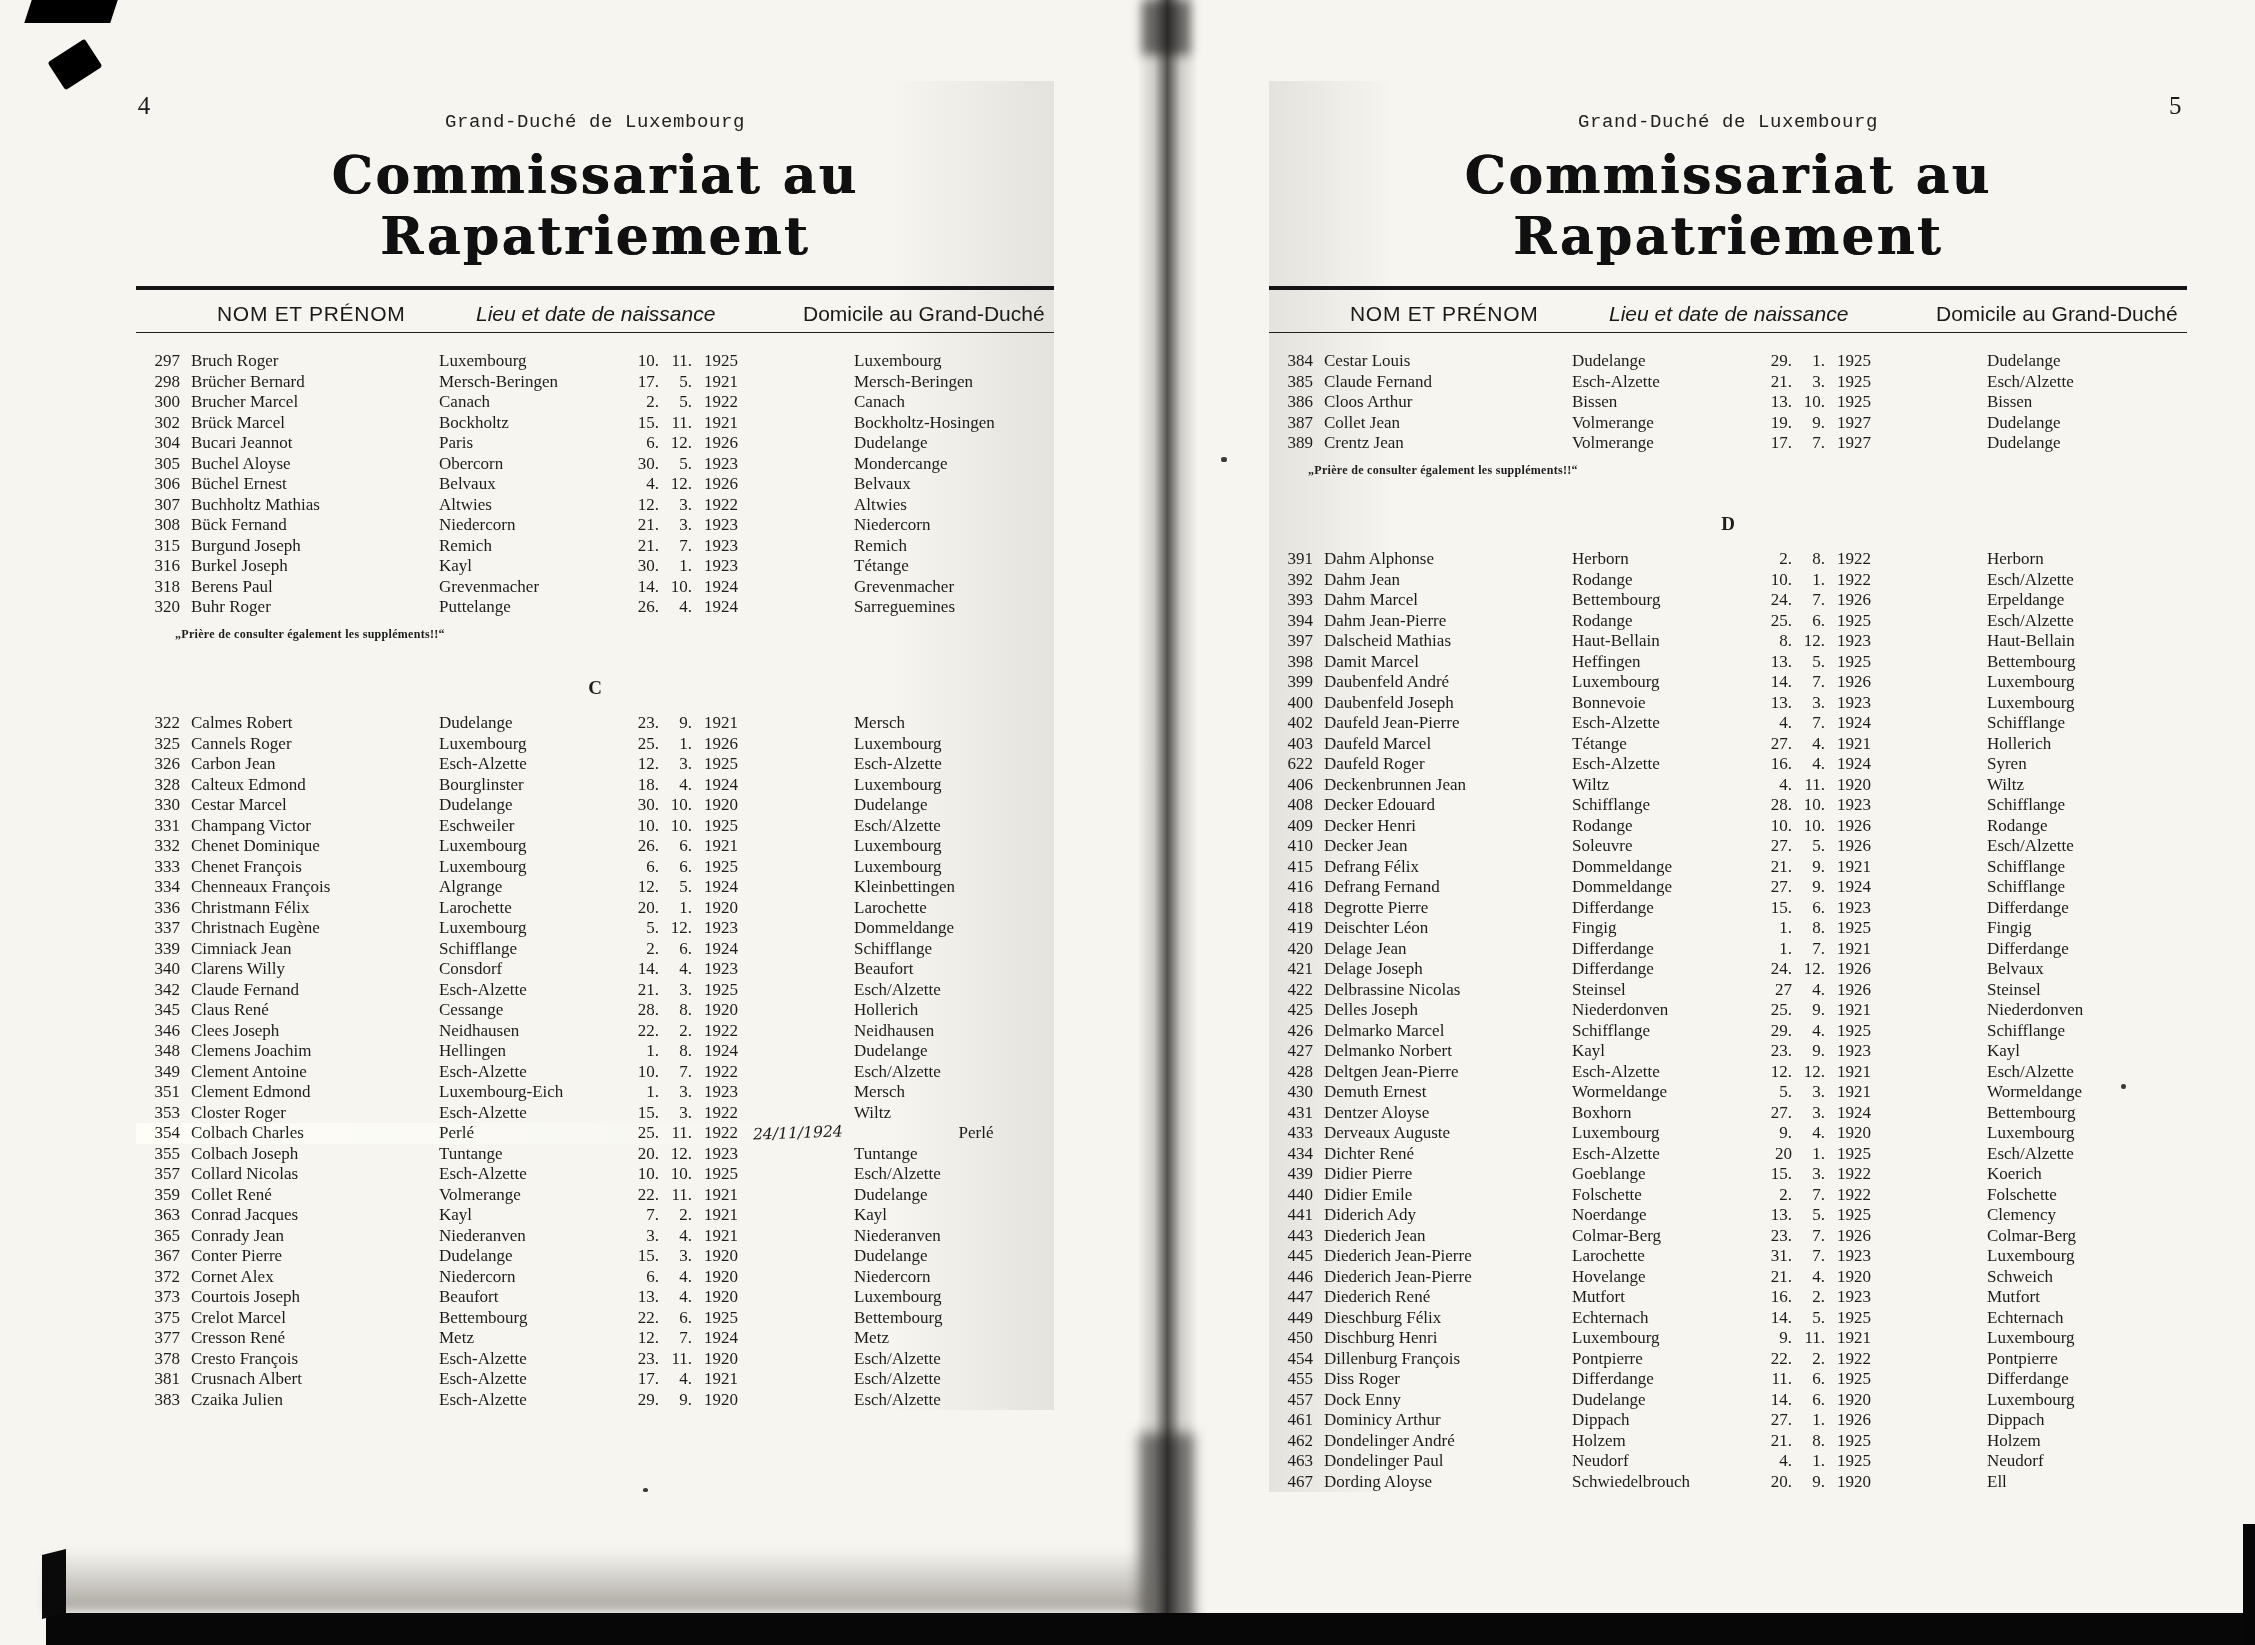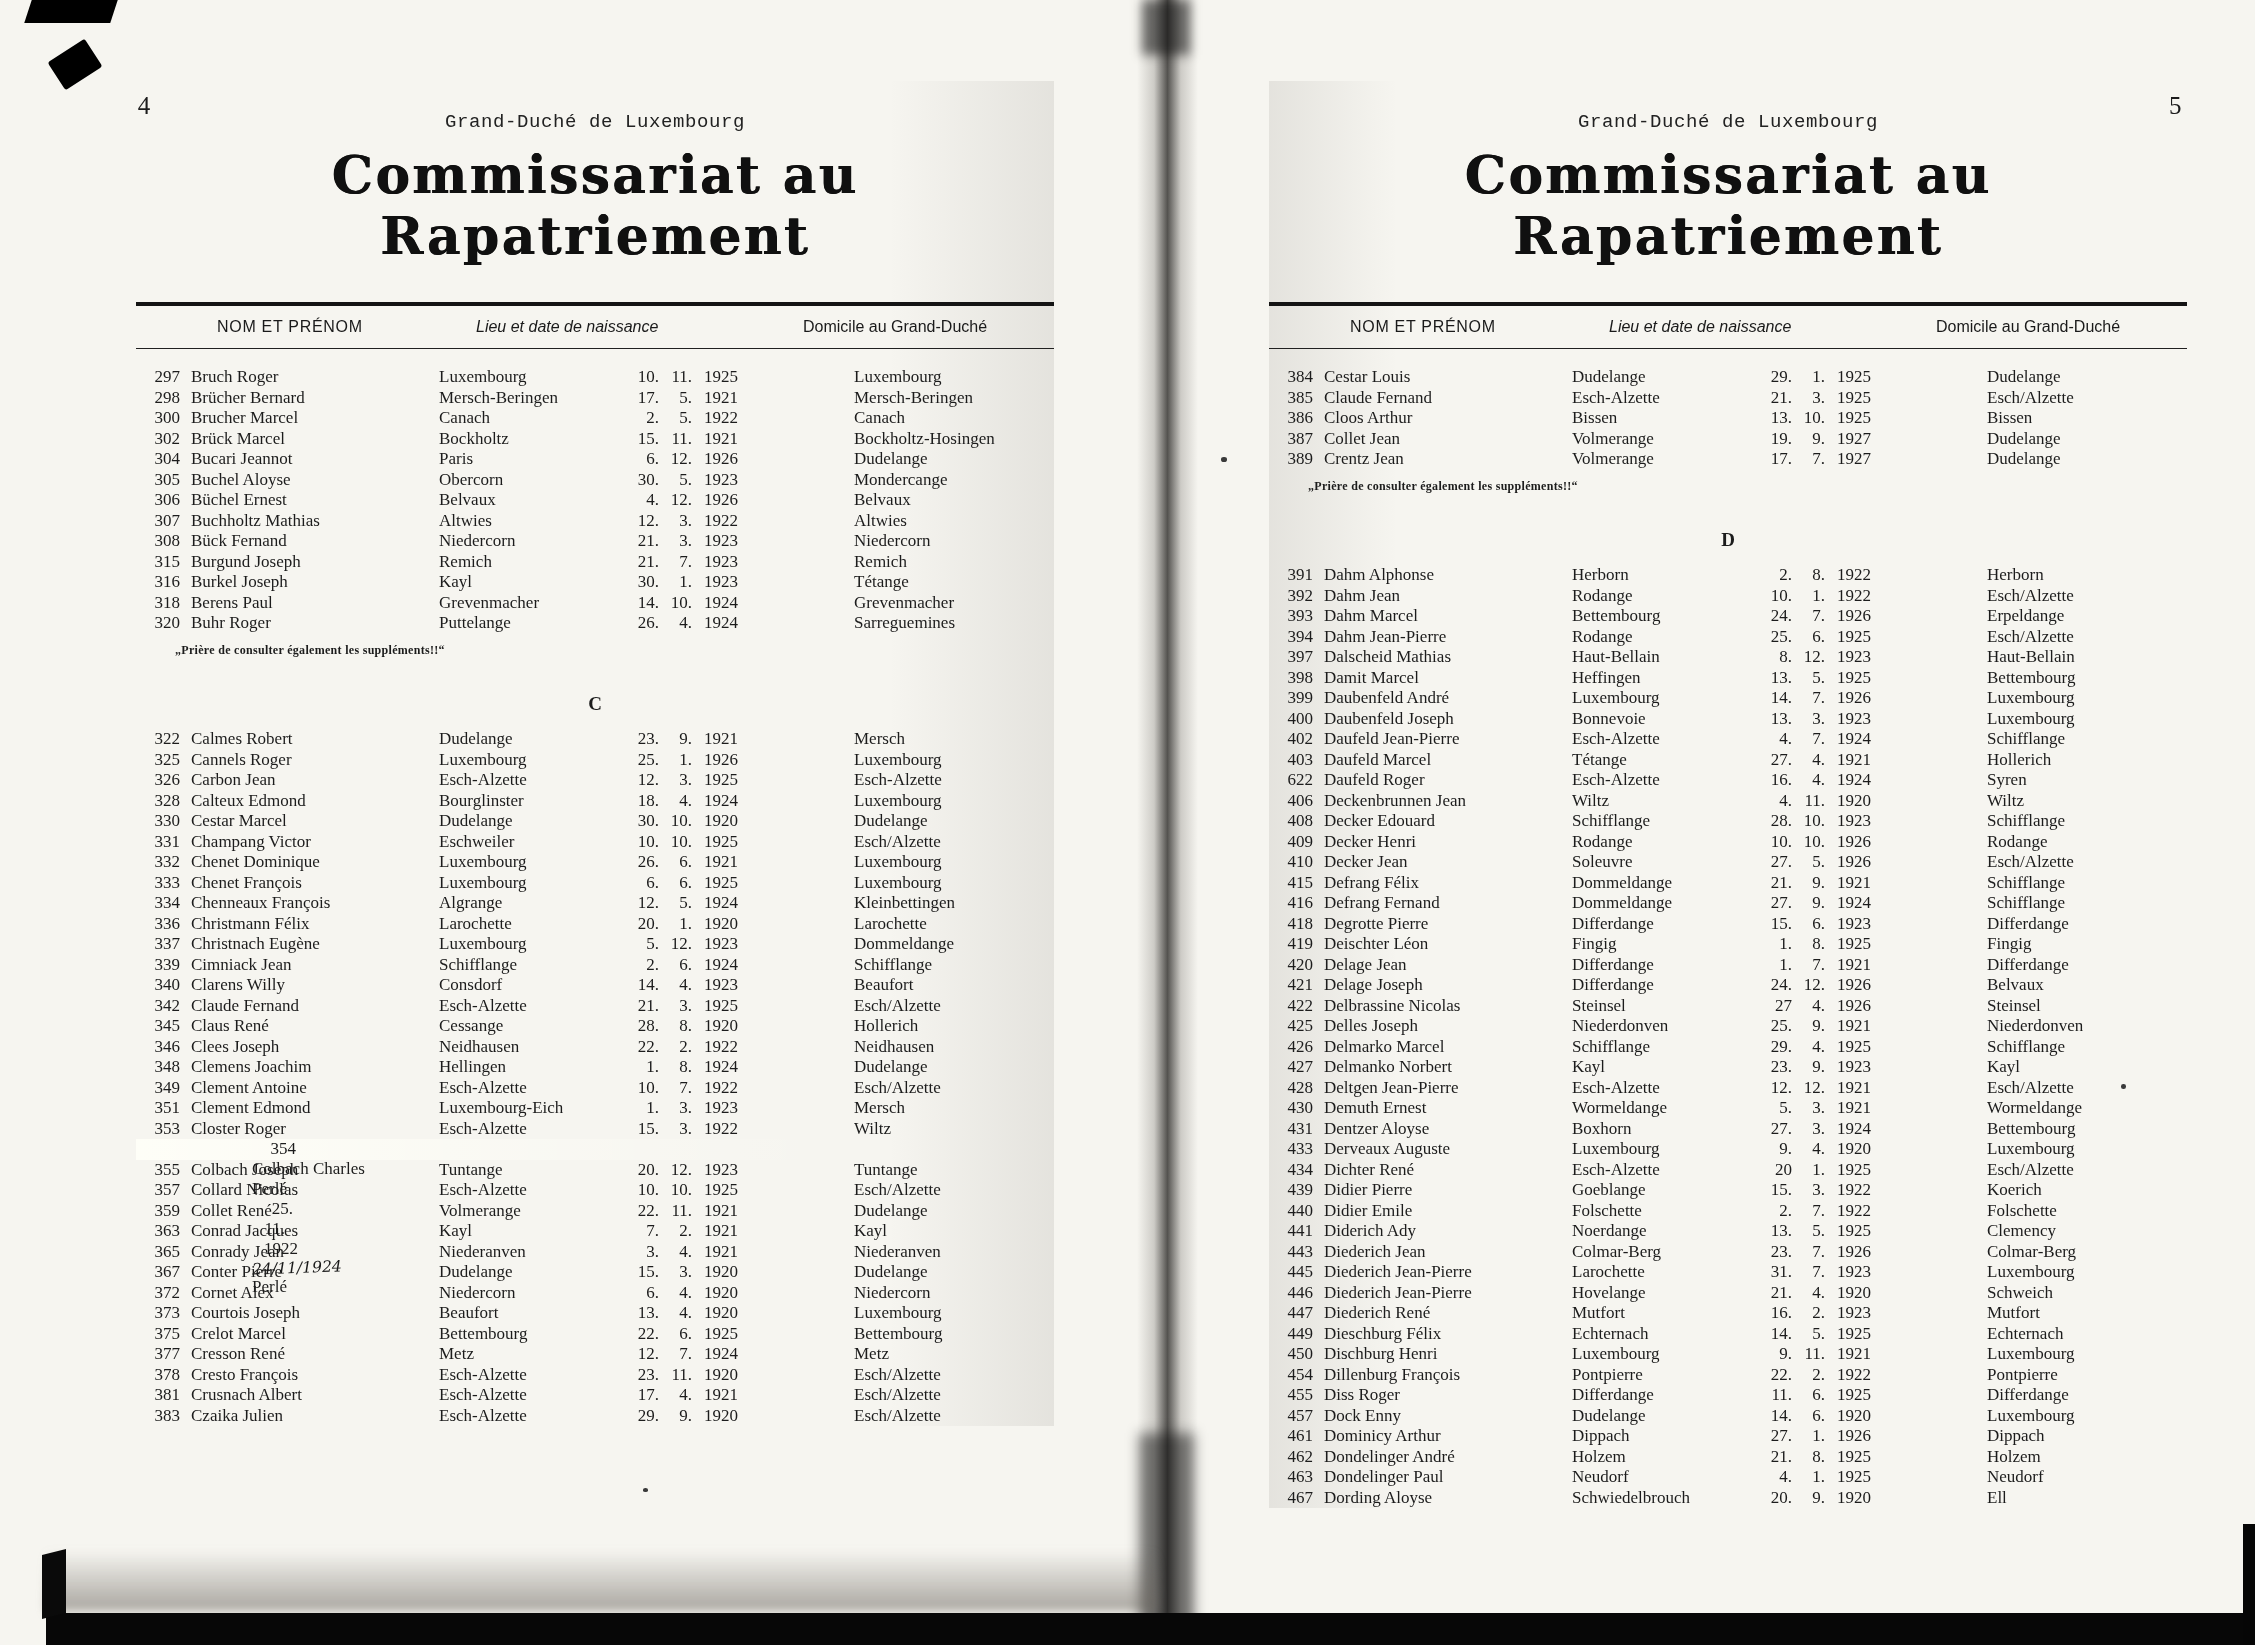--- a/index.html
+++ b/index.html
@@ -7,30 +7,30 @@
           font-family:"Liberation Serif",serif;color:#1c1c1c;}
   
   .page{position:absolute;top:81px;width:918px;}
   #left-page{left:136px;background:linear-gradient(90deg,rgba(0,0,0,0) 82%,rgba(70,65,58,.10) 100%);}
   #right-page{left:1269px;background:linear-gradient(90deg,rgba(70,65,58,.10) 0%,rgba(0,0,0,0) 14%);}
   .pagenum{position:absolute;top:11px;font-size:25px;}
   #left-page .pagenum{left:1.8px;}
   #right-page .pagenum{right:5.5px;}
   .loc{margin-top:30px;text-align:center;font-family:Liberation Mono, monospace;font-size:19px;letter-spacing:0.6px;color:#222;}
   .title{text-align:center;font-family:"DejaVu Serif",serif;font-weight:900;font-size:52px;letter-spacing:2.3px;margin-top:11px;color:#101010;text-shadow:0.6px 0 0 #101010;}
-  .rulebox{margin-top:36px;border-top:4.6px solid #141414;border-bottom:1.8px solid #202020;height:42px;position:relative;
-           font-family:"Liberation Sans",sans-serif;font-size:16px;color:#1a1a1a;}
+  .rulebox{margin-top:20px;border-top:4.6px solid #141414;border-bottom:1.8px solid #202020;height:42px;position:relative;
+           font-family:"Liberation Sans",sans-serif;font-size:21px;color:#1a1a1a;}
   .th{position:absolute;top:12px;white-space:nowrap;}
   .th1{left:81px;letter-spacing:0.7px;}
   .th2{left:340px;font-style:italic;}
   .th3{left:667px;}
   
   .rows{margin-top:18px;}
   .row{display:flex;height:20.5px;font-size:17px;white-space:nowrap;align-items:baseline;}
-  .row.annotated{background:linear-gradient(90deg,rgba(255,255,248,.9),rgba(255,255,248,0) 75%);flex-direction:column;}
+  .row.annotated{background:linear-gradient(90deg,rgba(255,255,248,.9),rgba(255,255,248,0) 75%);}
   .c-num{width:44px;text-align:right;flex:none;}
   .c-name{margin-left:11px;width:248px;flex:none;}
   .c-place{width:179px;flex:none;}
   .c-d{width:41px;text-align:right;flex:none;}
   .c-m{width:33px;text-align:right;flex:none;}
   .c-y{width:46px;text-align:right;flex:none;}
   .c-dom{margin-left:116px;flex:none;}
   .annot{font-family:"DejaVu Serif",serif;font-style:italic;font-size:15.6px;margin-left:14.7px;display:inline-block;transform:rotate(-2deg);color:#1a1a1a;}
   .note{font-weight:bold;font-size:12px;margin:9.2px 0 0 39px;letter-spacing:0.3px;}
   .letter{text-align:center;font-weight:bold;font-size:19px;margin:35px 0 14.7px 0;}

